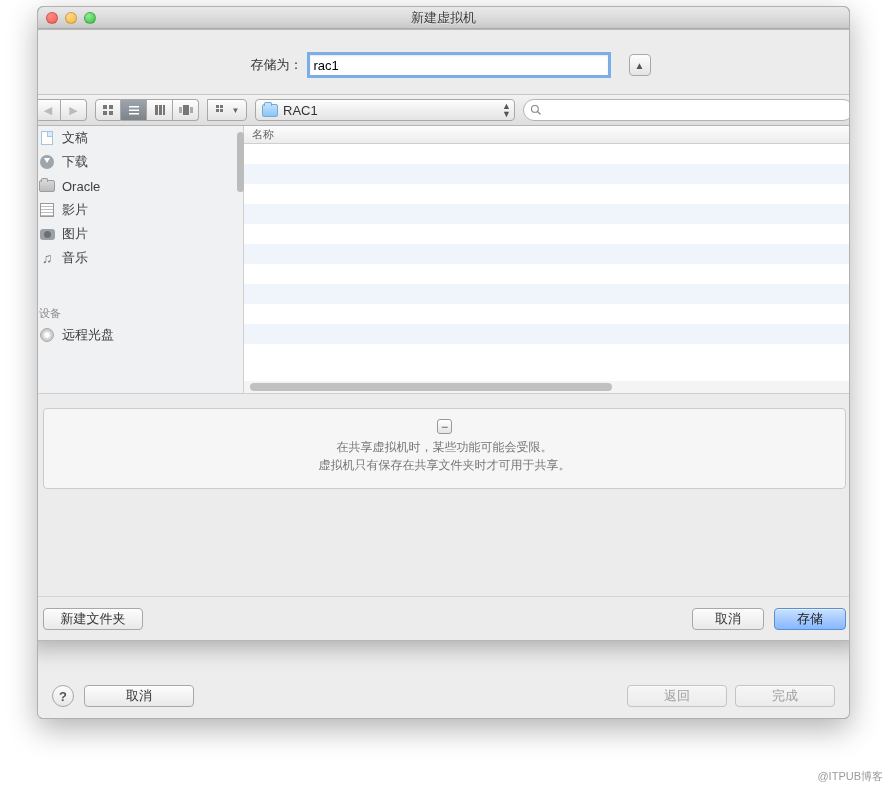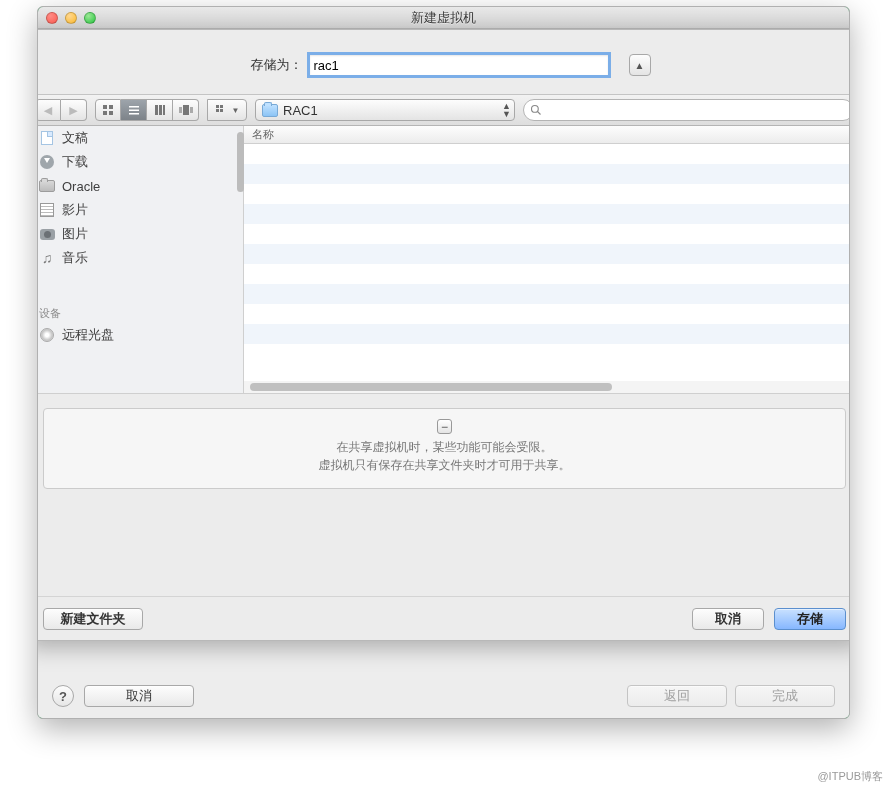--- a/index.html
+++ b/index.html
@@ -205,21 +205,20 @@
   text-align:center;
 }
 .share-row { display:flex; align-items:center; justify-content:center; gap:6px; font-size:13px; color:#383838;}
 .minus-toggle{ width:15px;height:15px;border:1px solid #999;border-radius:3px;background:linear-gradient(#fff,#e4e4e4);display:inline-flex;align-items:center;justify-content:center;font-size:12px;line-height:1;color:#555;}
 .share-note { font-size:12px; color:#777; margin-top:4px; line-height:1.5;}
 
 .sheet-bottom {
   position:absolute; bottom:0; left:0; right:0; height:44px;
   display:flex; align-items:center; padding:0 14px;
   border-top:1px solid #d4d4d4;
-  font-weight:bold;
 }
 .watermark{
   position:absolute; right:6px; bottom:4px; font-size:11px; color:#9a9a9a;
 }
 </style>
 </head>
 <body>
 
 <div class="main-window">
   <div class="titlebar">

